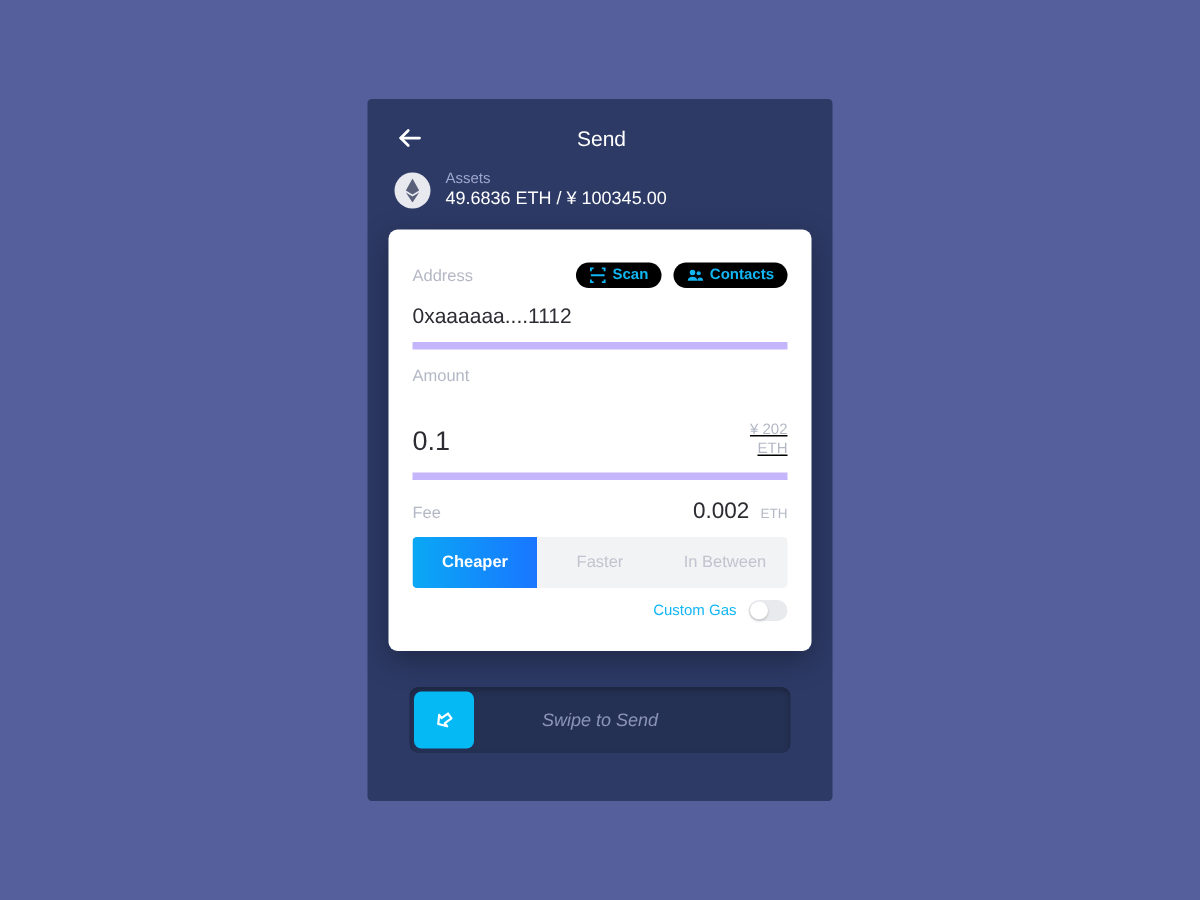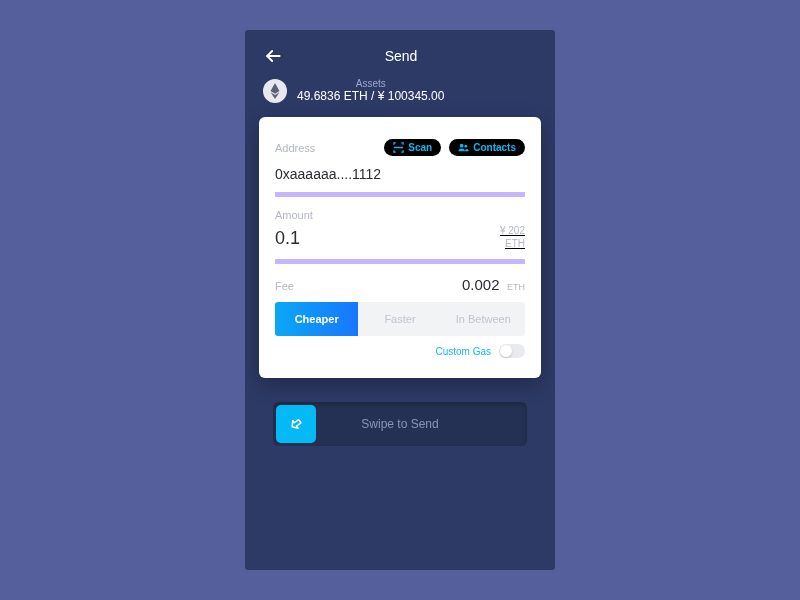--- a/index.html
+++ b/index.html
@@ -3,39 +3,38 @@
 <meta charset="utf-8">
 <style>
   * { box-sizing: border-box; margin: 0; padding: 0; }
   body {
     width: 800px; height: 600px;
     background: #555f9b;
     font-family: -apple-system, "Segoe UI", sans-serif;
     display: flex; align-items: center; justify-content: center;
   }
   .phone {
-    width: 310px; height: 540px;
+    width: 310px; height: 468px;
     background: #2d3a66;
     border-radius: 3px;
     display: flex; flex-direction: column;
     overflow: hidden;
   }
   .top {
     padding: 16px 18px 12px;
     display: flex; align-items: center;
   }
   .back-btn { color:#fff; cursor:pointer; margin-right:6px; }
   .title {
     flex:1; text-align:center; color:#fff; font-size:14px; font-weight:500;
     margin-right:24px;
   }
   .assets {
     display:flex; align-items:center; gap:10px;
     padding: 0 18px 14px;
-    text-align: center;
   }
   .coin {
     width:24px;height:24px;border-radius:50%;background:#e8e9ee;
     display:flex;align-items:center;justify-content:center;
   }
   .assets-text { display:flex; flex-direction:column; }
   .assets-label { color:#9da6cc; font-size:10px; }
   .assets-value { color:#fff; font-size:12px; font-weight:500; }
   .card {
     background:#fff; margin:0 14px; border-radius:6px;
@@ -46,21 +45,21 @@
   .row:last-of-type { border-bottom:none; }
   .row-head { display:flex; align-items:center; justify-content:space-between; }
   .label { font-size:11px; color:#b4b8c5; }
   .chips { display:flex; gap:8px; }
   .chip {
     background:#000000; color:#12b6f3; font-size:10px; font-weight:600;
     border-radius:11px; padding:3px 9px; display:flex; align-items:center; gap:4px;
     cursor:pointer;
   }
   .addr-val { font-size:14px; color:#2c2c33; margin-top:10px; }
-  .amount-row { display:flex; justify-content:space-between; align-items:flex-end; margin-top:2px;}
+  .amount-row { display:flex; justify-content:space-between; align-items:flex-end; margin-top:22px;}
   .amount-val { font-size:18px; color:#2c2c33; }
   .amount-right { text-align:right;text-decoration:underline; }
   .fiat { font-size:10px; color:#b4b8c5; margin-bottom:2px;}
   .unit { font-size:10px; color:#b4b8c5; }
   .fee-line { display:flex; justify-content:space-between; align-items:baseline; margin:4px 0 8px;}
   .fee-val { font-size:15px; color:#2c2c33;}
   .fee-unit { font-size:9px; color:#b4b8c5; margin-left:3px;}
   .seg {
     display:flex; width:100%; height:34px; border-radius:3px;overflow:hidden;
     background:#f2f3f5;
@@ -90,21 +89,21 @@
     background:#253154; display:flex; align-items:center; position:relative;
     box-shadow: inset 0 2px 4px rgba(0,0,0,.25);
   }
   .swipe-handle{
     width:40px;height:38px;margin:3px;border-radius:5px;
     background:#05b9f5;display:flex;align-items:center;justify-content:center;
     cursor:grab; color:#fff;
   }
   .swipe-text{
     position:absolute; left:0; right:0; text-align:center;
-    color:#8b94b8; font-size:12px;
+    color:#8b94b8; font-size:12px;font-style:italic;
   }
   svg{display:block}
 </style>
 </head>
 <body>
 
 <div class="phone">
 
   <div class="top">
     <div class="back-btn">

